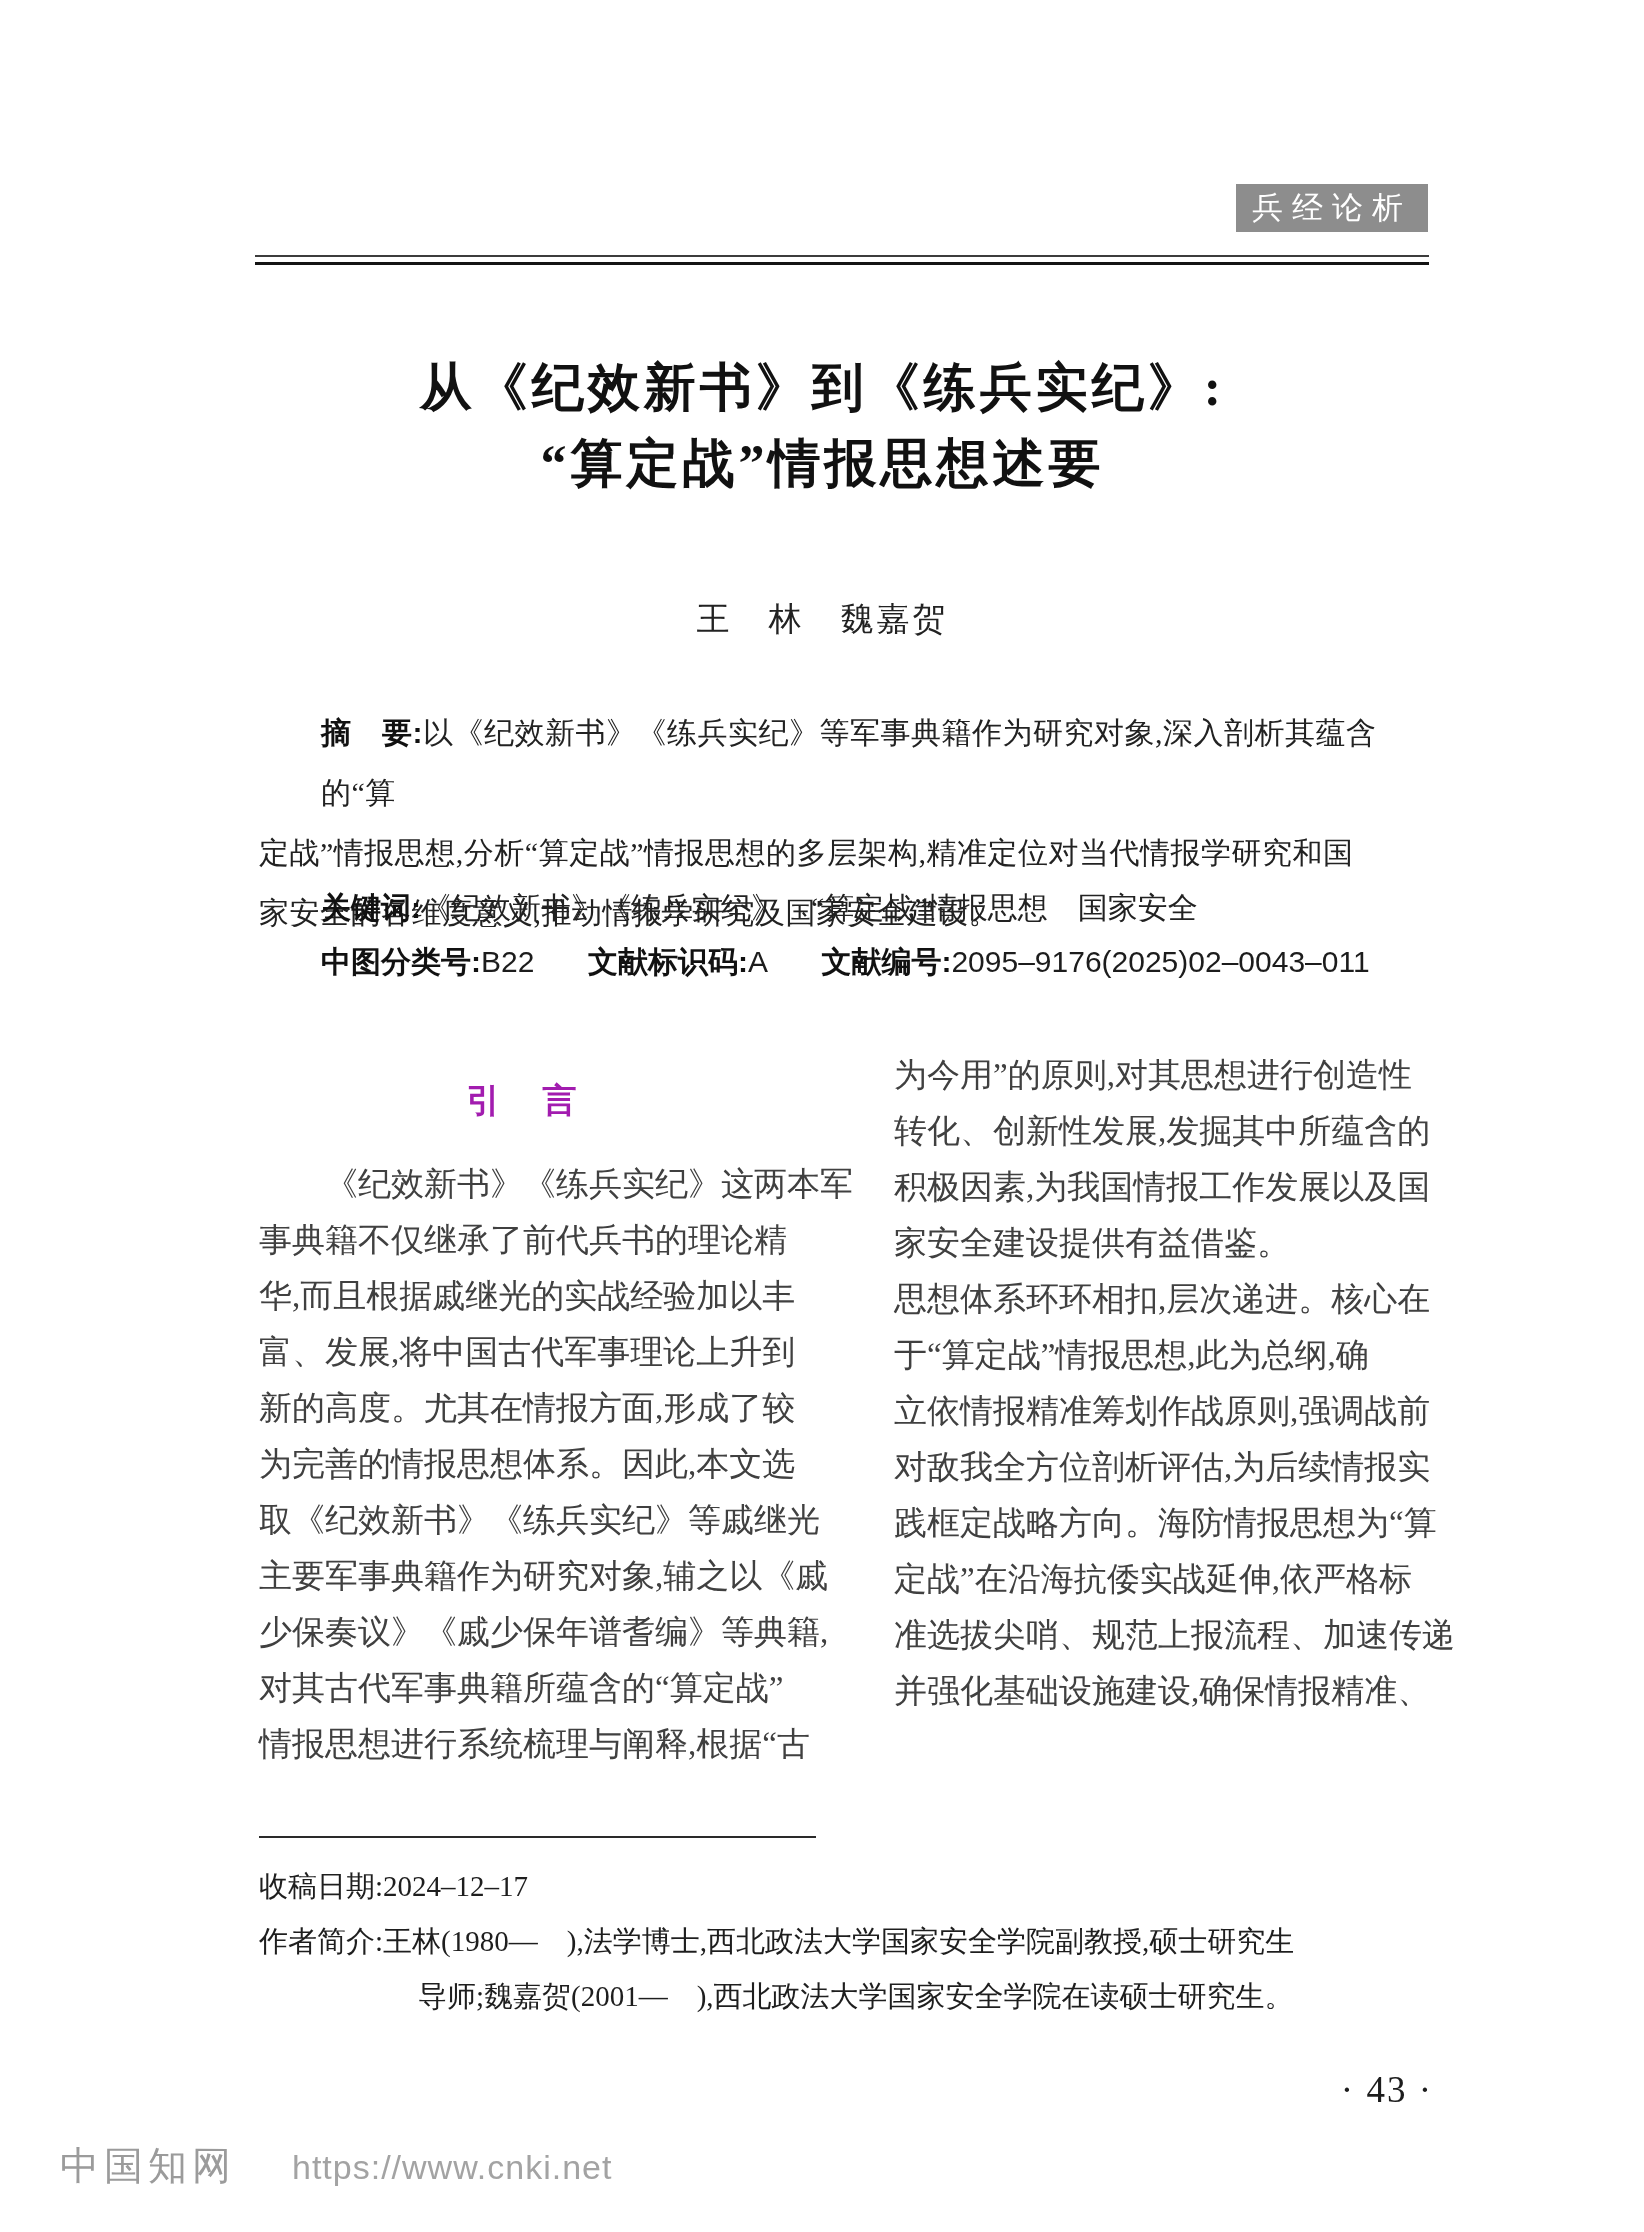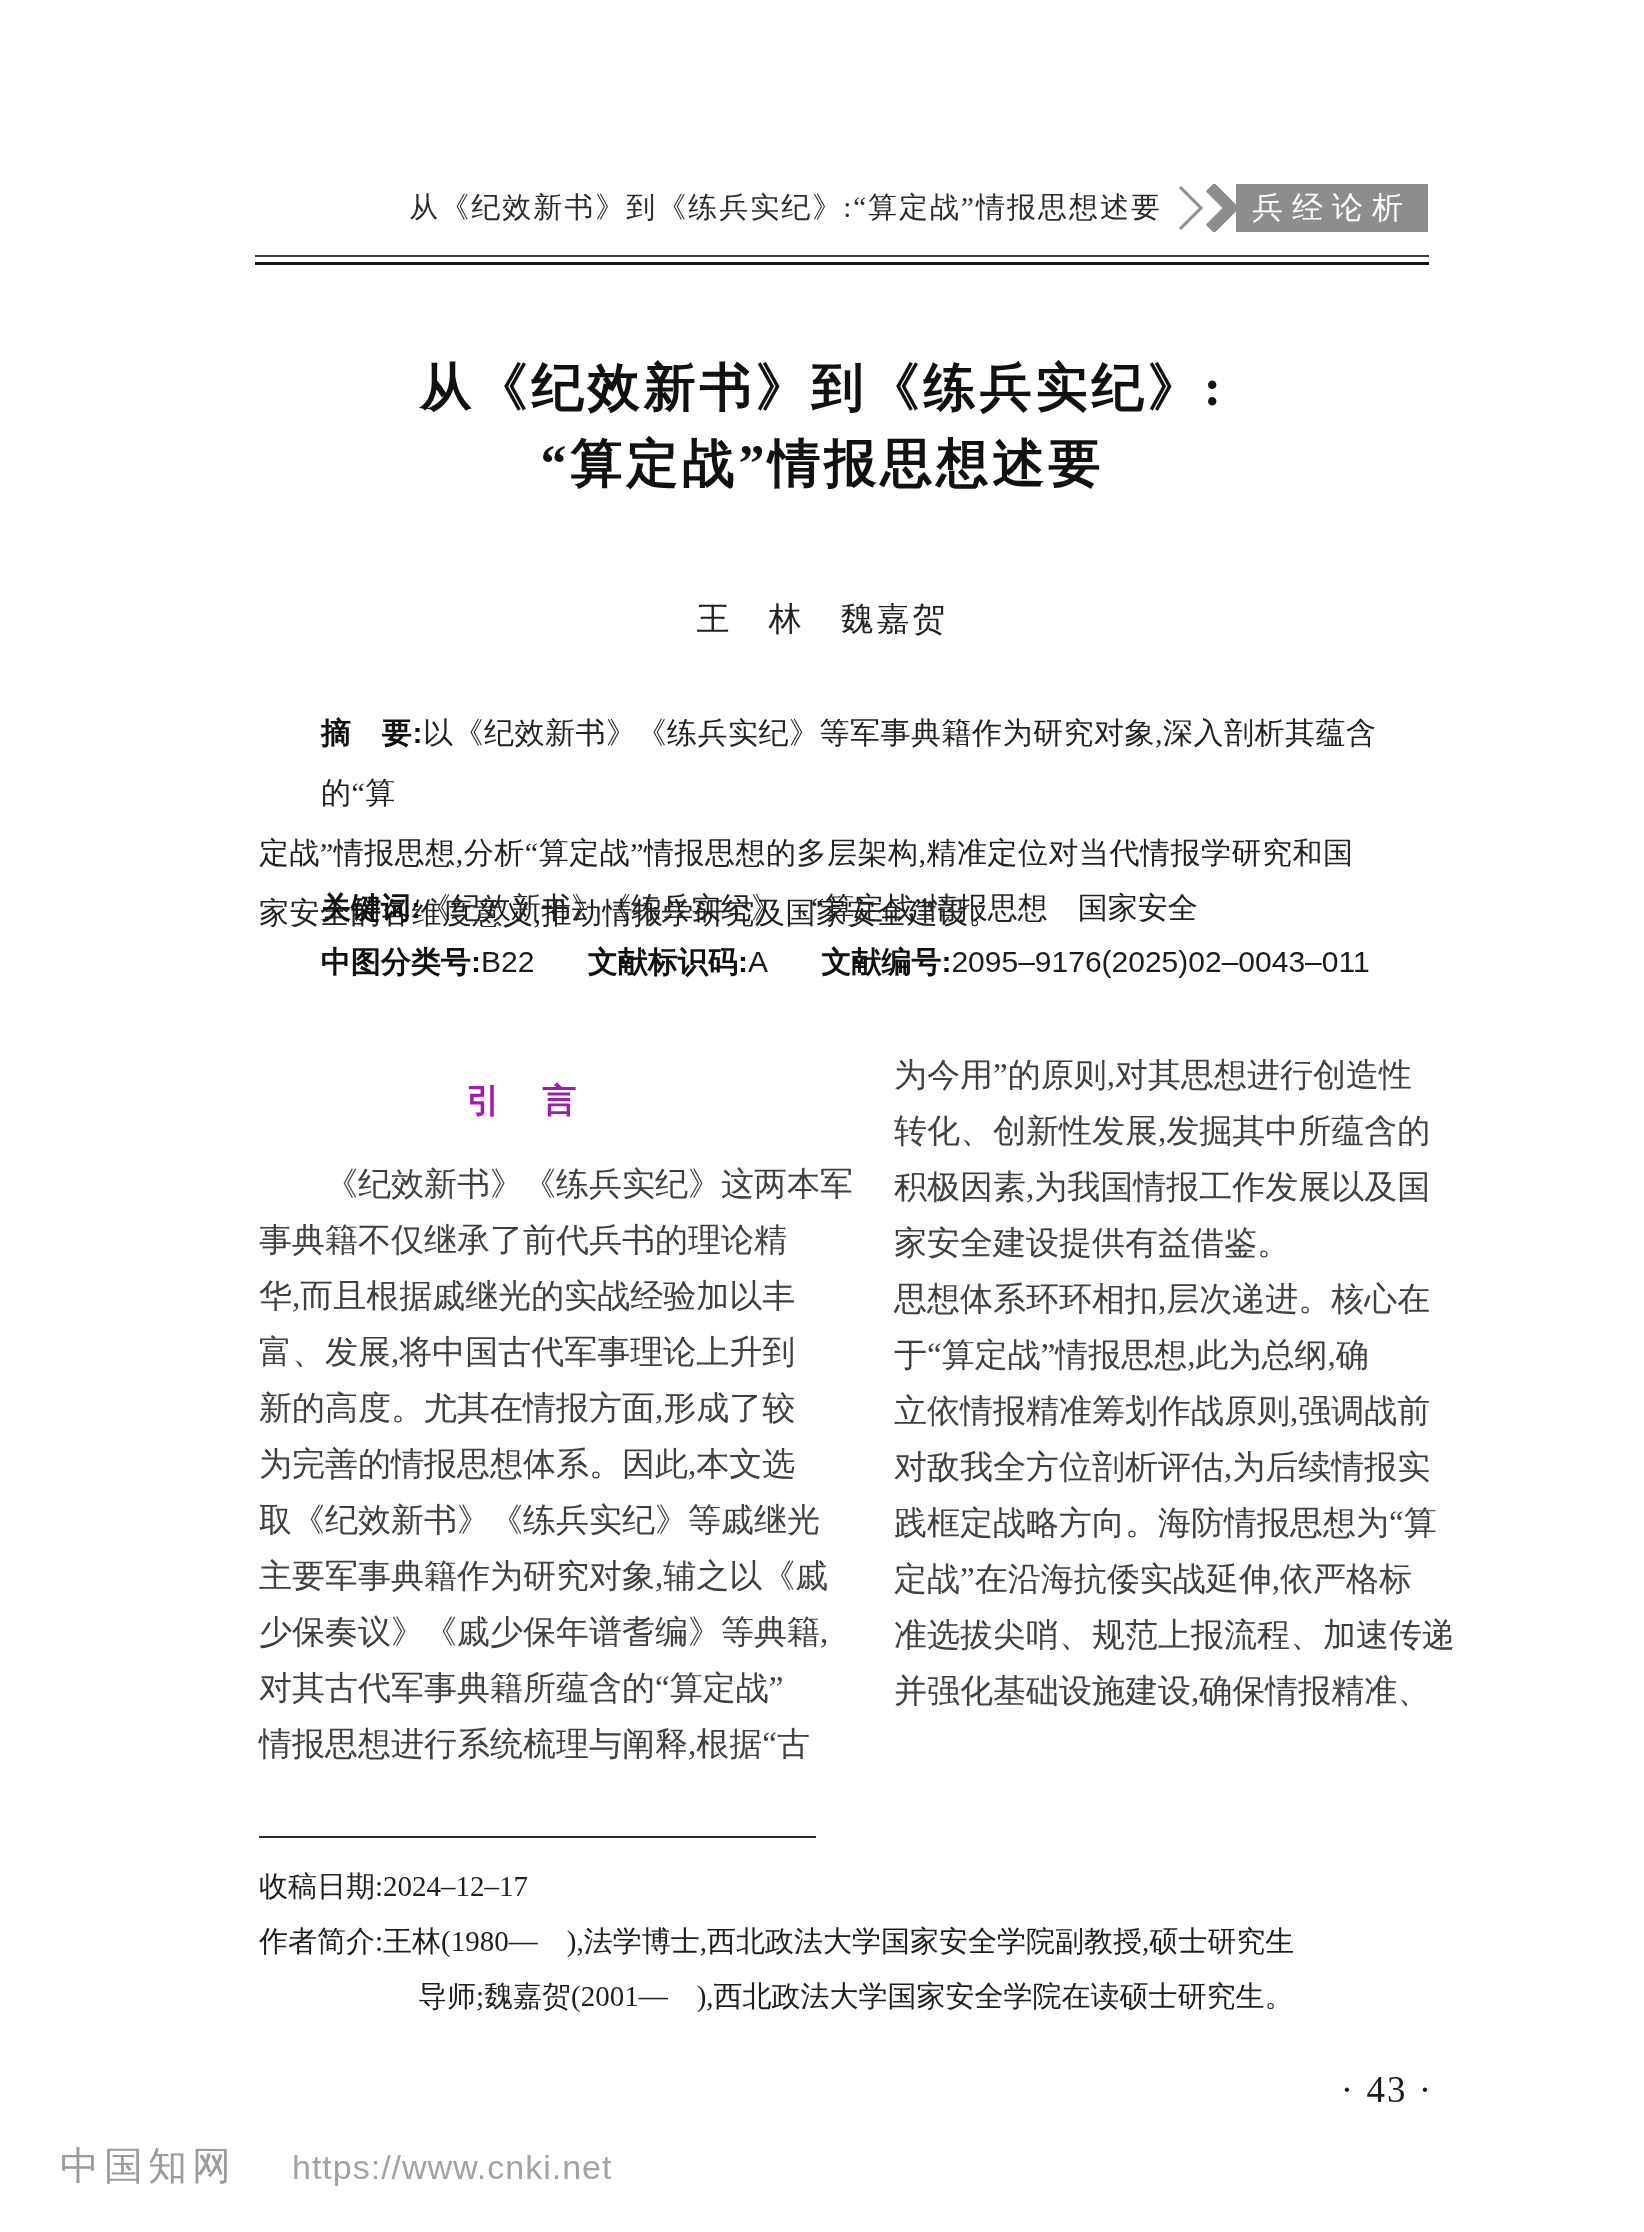--- a/index.html
+++ b/index.html
@@ -14,21 +14,21 @@
   }
   
   .header-row{
     position:absolute;left:259px;top:183px;width:1169px;height:50px;
     display:flex;align-items:center;justify-content:flex-end;
   }
   .running-title{
     font-size:29px;letter-spacing:2px;color:#2b2b2b;
     margin-right:12px;white-space:nowrap;
   }
-  .badge-wrap{display:flex;align-items:center;height:48px;}
+  .badge-wrap{display:flex;align-items:center;height:48px;flex-direction:column;}
   .badge-chevrons{display:block;height:48px;width:62px;}
   .badge-rect{
     height:48px;line-height:48px;padding:0 16px;
     background:#8d8d8d;color:#ffffff;
     font-family:"Liberation Sans","DejaVu Sans",sans-serif;
     font-size:31px;letter-spacing:9px;white-space:nowrap;
   }
   .header-rule{
     position:absolute;left:255px;top:255px;width:1174px;height:5px;
     border-top:2px solid #3c3c3c;border-bottom:3px solid #141414;
@@ -100,21 +100,20 @@
   }
   .wm-brand{font-size:39px;letter-spacing:5px;color:#9b9b9b;}
   .wm-url{font-size:34px;color:#a3a3a3;letter-spacing:1px;}
 </style>
 </head>
 <body>
 
 <div id="page">
 
   <div class="header-row">
-    <span class="running-title">从《纪效新书》到《练兵实纪》:“算定战”情报思想述要</span>
     <span class="badge-wrap">
       <svg class="badge-chevrons" viewBox="0 0 62 48" xmlns="http://www.w3.org/2000/svg">
         <path d="M6 3 L27 24 L6 45" fill="none" stroke="#8d8d8d" stroke-width="3"></path>
         <path d="M36 3 L57 24 L36 45" fill="none" stroke="#8d8d8d" stroke-width="12"></path>
       </svg>
       <span class="badge-rect">兵经论析</span>
     </span>
   </div>
   <div class="header-rule"></div>
 

